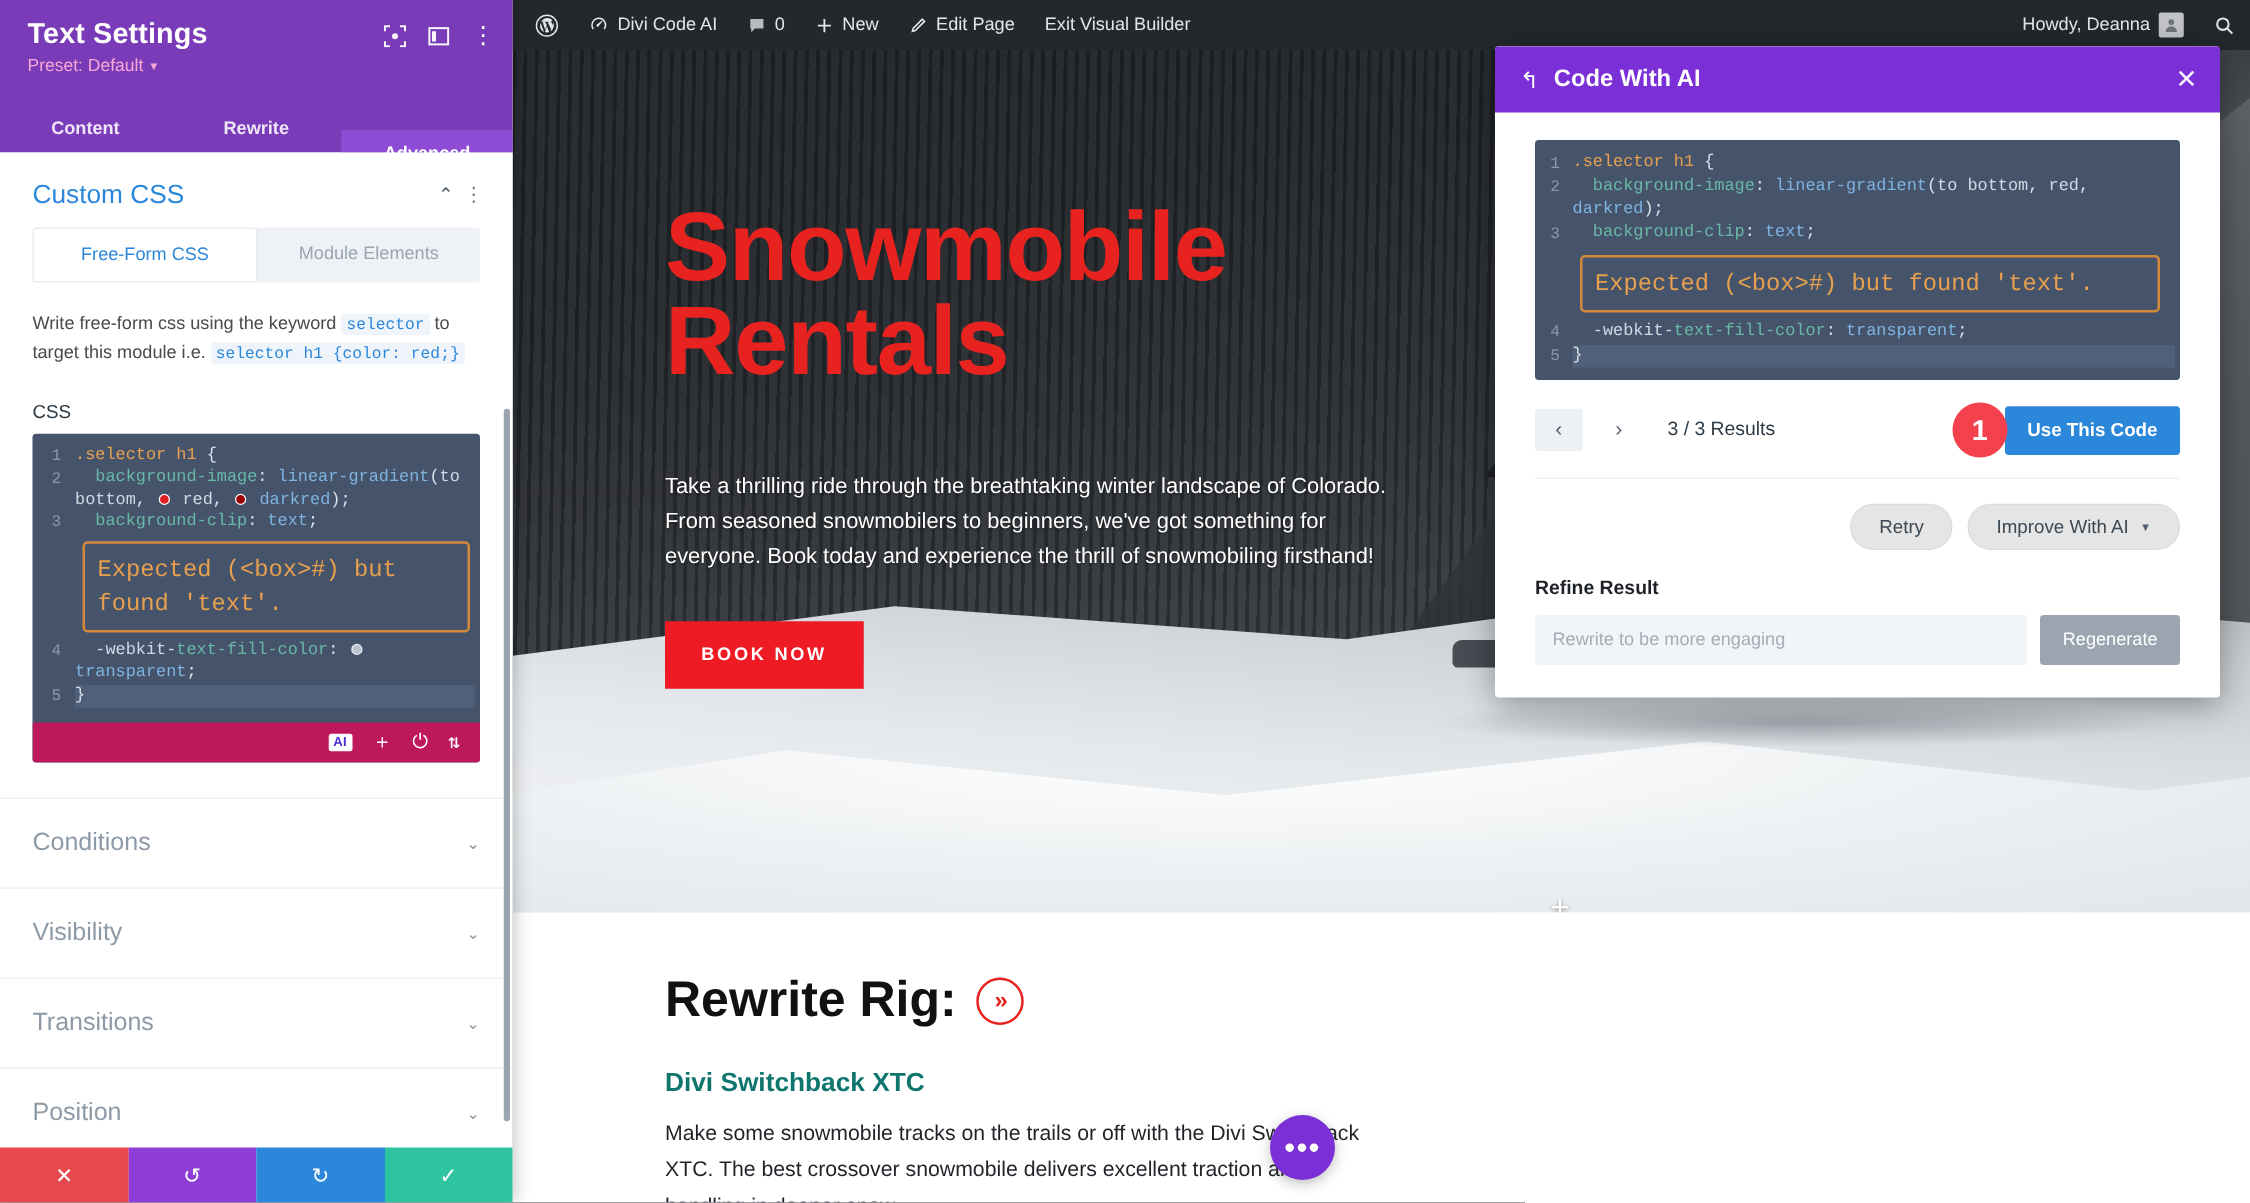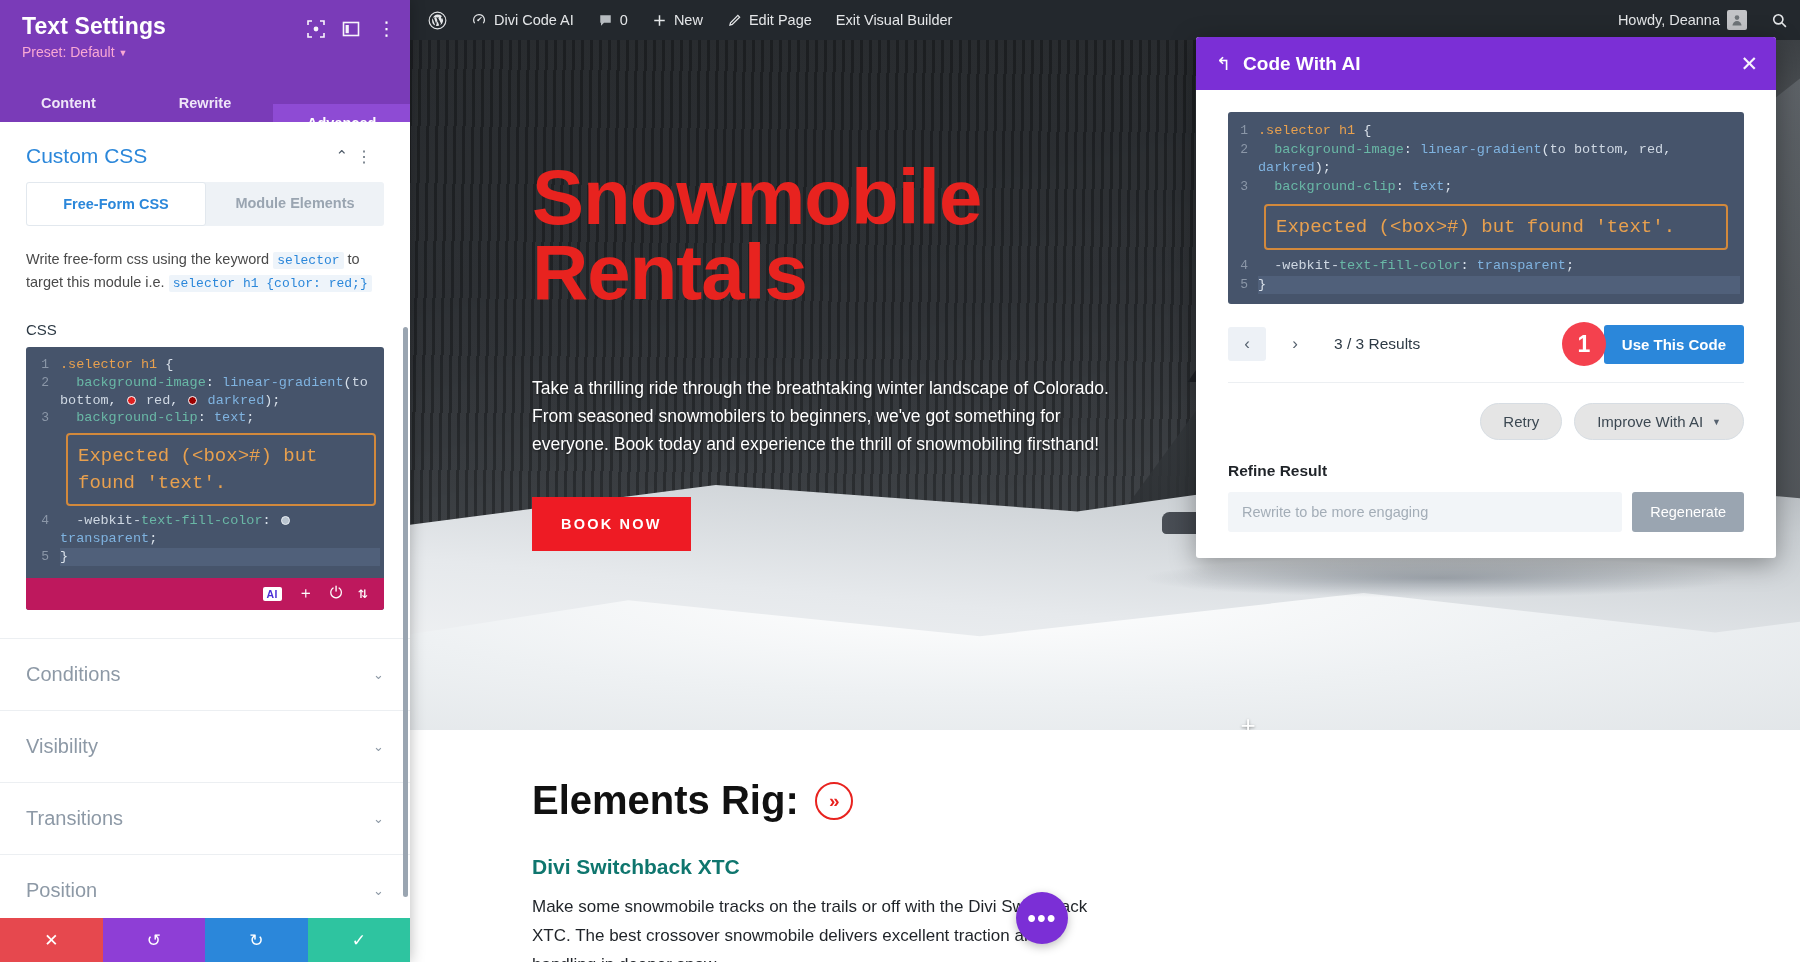--- a/index.html
+++ b/index.html
@@ -29,29 +29,29 @@
   .sp-tab {
     flex: 1; text-align: center; color: #efe6f8; font-size: 14.5px; font-weight: 600;
     line-height: 38px; cursor: pointer;
   }
   .sp-tab.active { background: #8E4BD4; color: #fff; margin-top: 20px; }
 
   .sp-body { flex: 1; overflow: hidden; position: relative; background: #fff; }
   .sp-scroll { height: 100%; overflow: hidden; padding-bottom: 46px; }
 
   .section-head {
-    display: flex; align-items: center; padding: 22px 37px 14px 26px; gap: 8px;
+    display: flex; align-items: center; padding: 22px 22px 14px 26px; gap: 8px;
   }
   .section-title { font-size: 21px; color: #2b87da; font-weight: 400; flex: 1; }
   .sh-icon { color: #4c5866; font-size: 15px; cursor: pointer; }
   .sh-icon.dots { letter-spacing: 1px; font-size: 16px; color:#6b7682; }
 
   .toggle-row { margin: 0 26px; display: flex; background: #eef2f6; border-radius: 3px; overflow: hidden; }
   .toggle-btn {
-    flex: 1; text-align: center; padding: 13px 6px; font-size: 14.5px; font-weight: 700;
+    flex: 1; text-align: center; padding: 13px 6px; font-size: 14.5px; font-weight: 400;
     color: #9aa5b1; cursor: pointer;
   }
   .toggle-btn.active { background: #fff; color: #2b87da; border: 1px solid #e2e8ee; border-radius: 3px; }
 
   .help-text { margin: 22px 26px 0 26px; font-size: 14.5px; color: #4a4a4a; line-height: 1.62; }
   .code-inline {
     font-family: "Liberation Mono", monospace; background: #eef4fa; color: #2b87da;
     font-size: 13px; padding: 1px 4px; border-radius: 2px;
   }
 
@@ -506,21 +506,21 @@
         <div class="track"></div>
         <div class="ski1"></div>
         <div class="ski2"></div>
       </div>
 
       <div class="plus-marker">+</div>
     </section>
 
     <section class="featured">
       <div class="feat-h2">
-        <span>Elements Rig:</span>
+        <span>Rewrite Rig:</span>
         <span class="feat-chev">»</span>
       </div>
       <div class="feat-h3">Divi Switchback XTC</div>
       <p class="feat-p">Make some snowmobile tracks on the trails or off with the Divi Switchback XTC. The best crossover snowmobile delivers excellent traction and handling in deeper snow.</p>
       <div class="fab">•••</div>
     </section>
   </main>
 
   <div class="ai-modal">
     <div class="aim-head">

